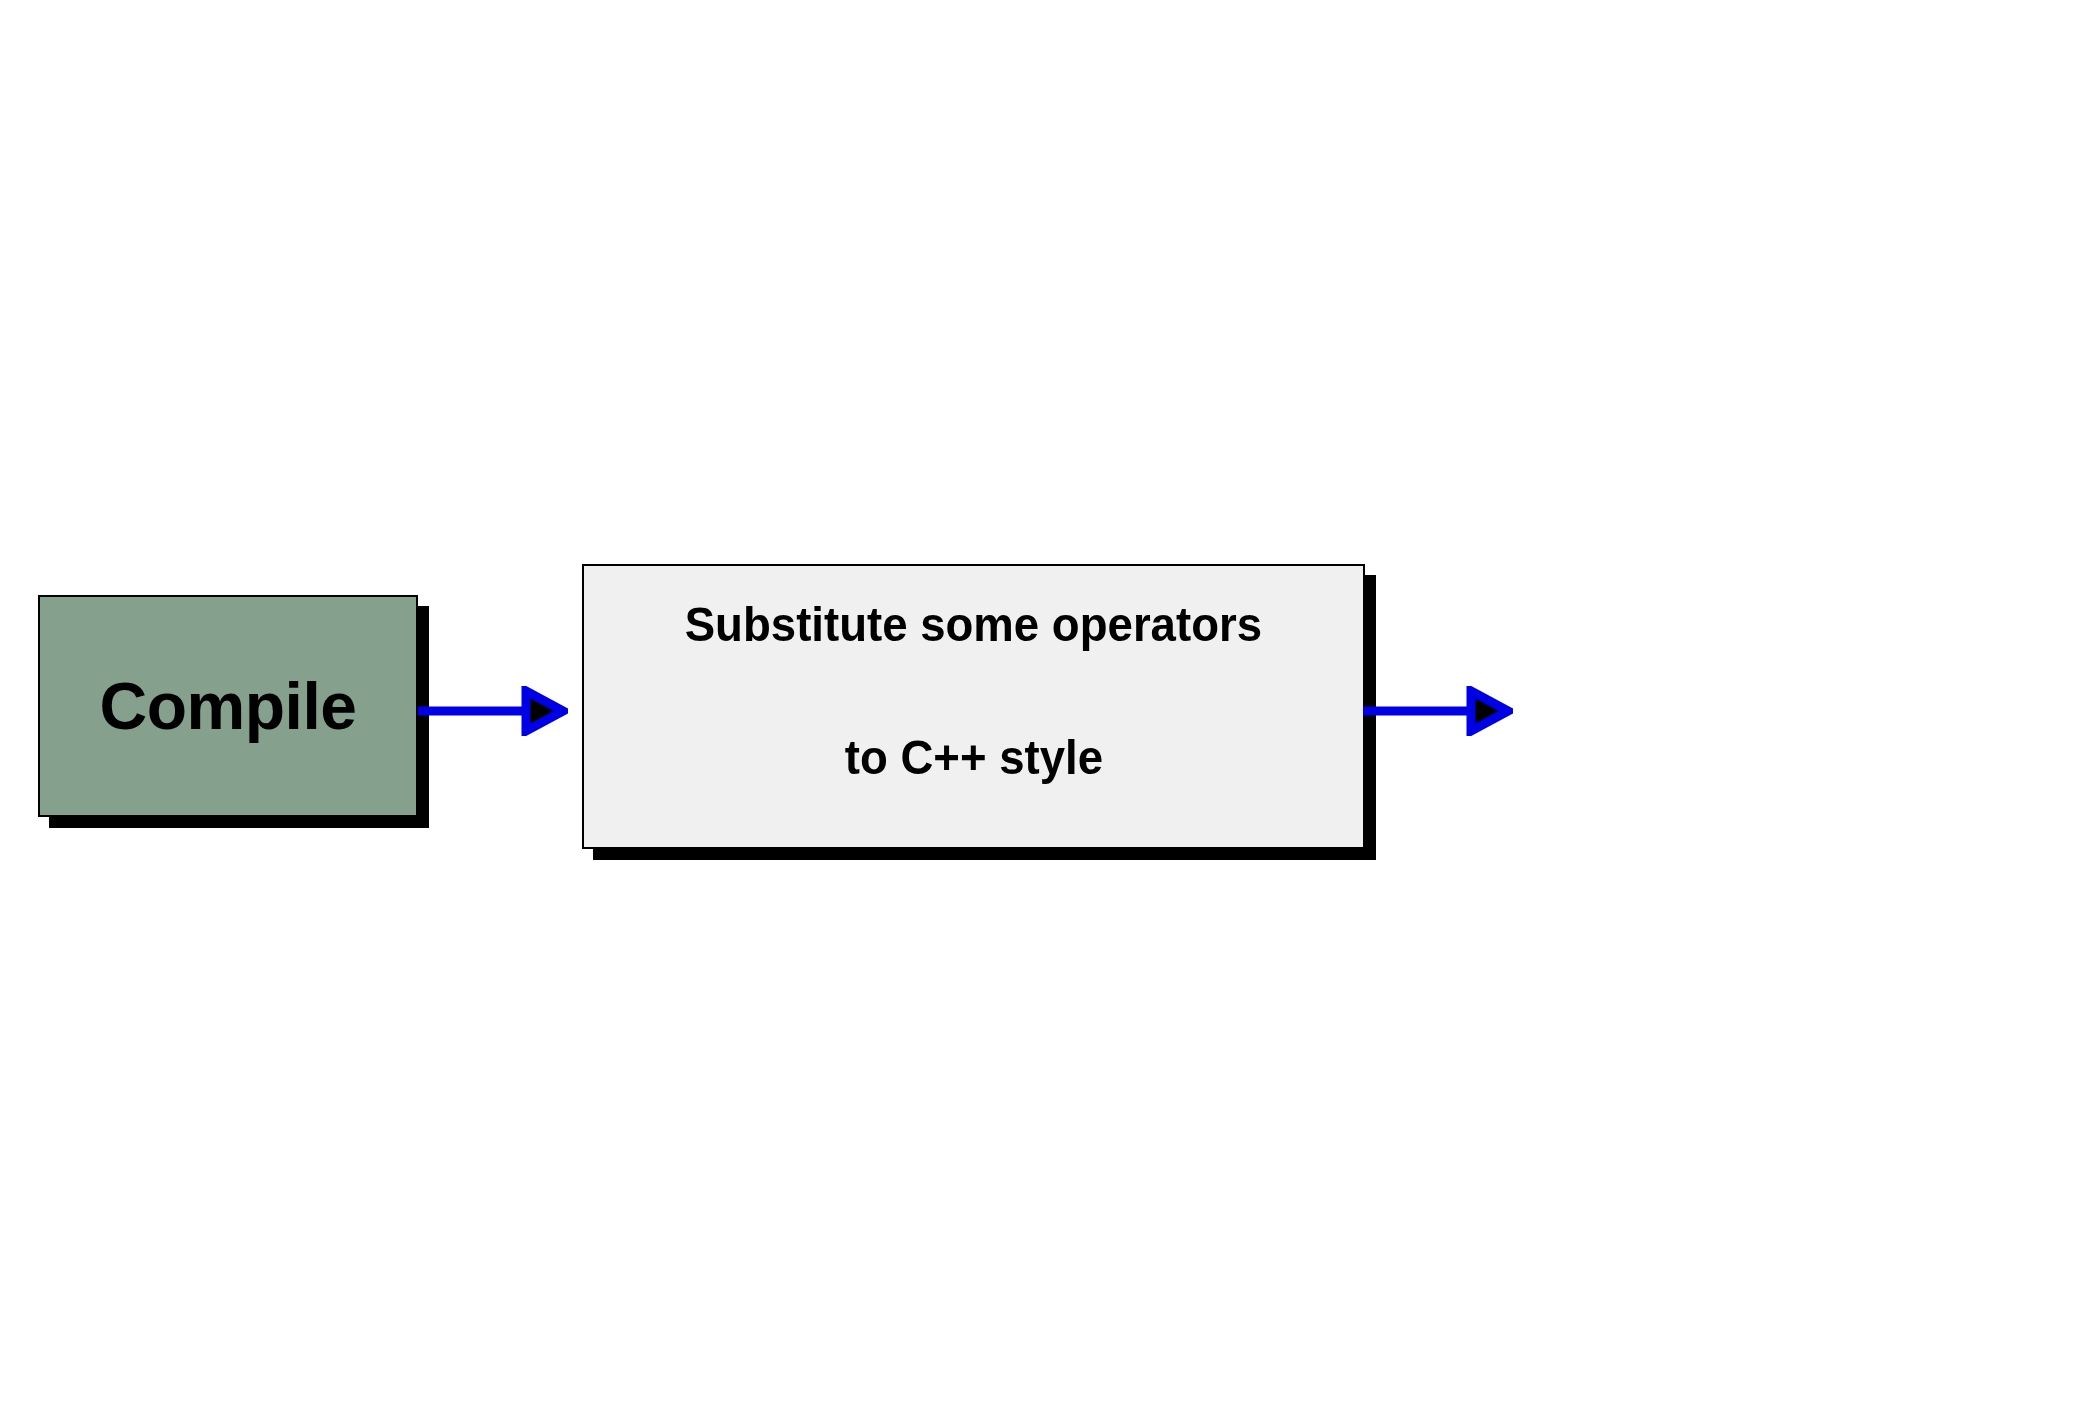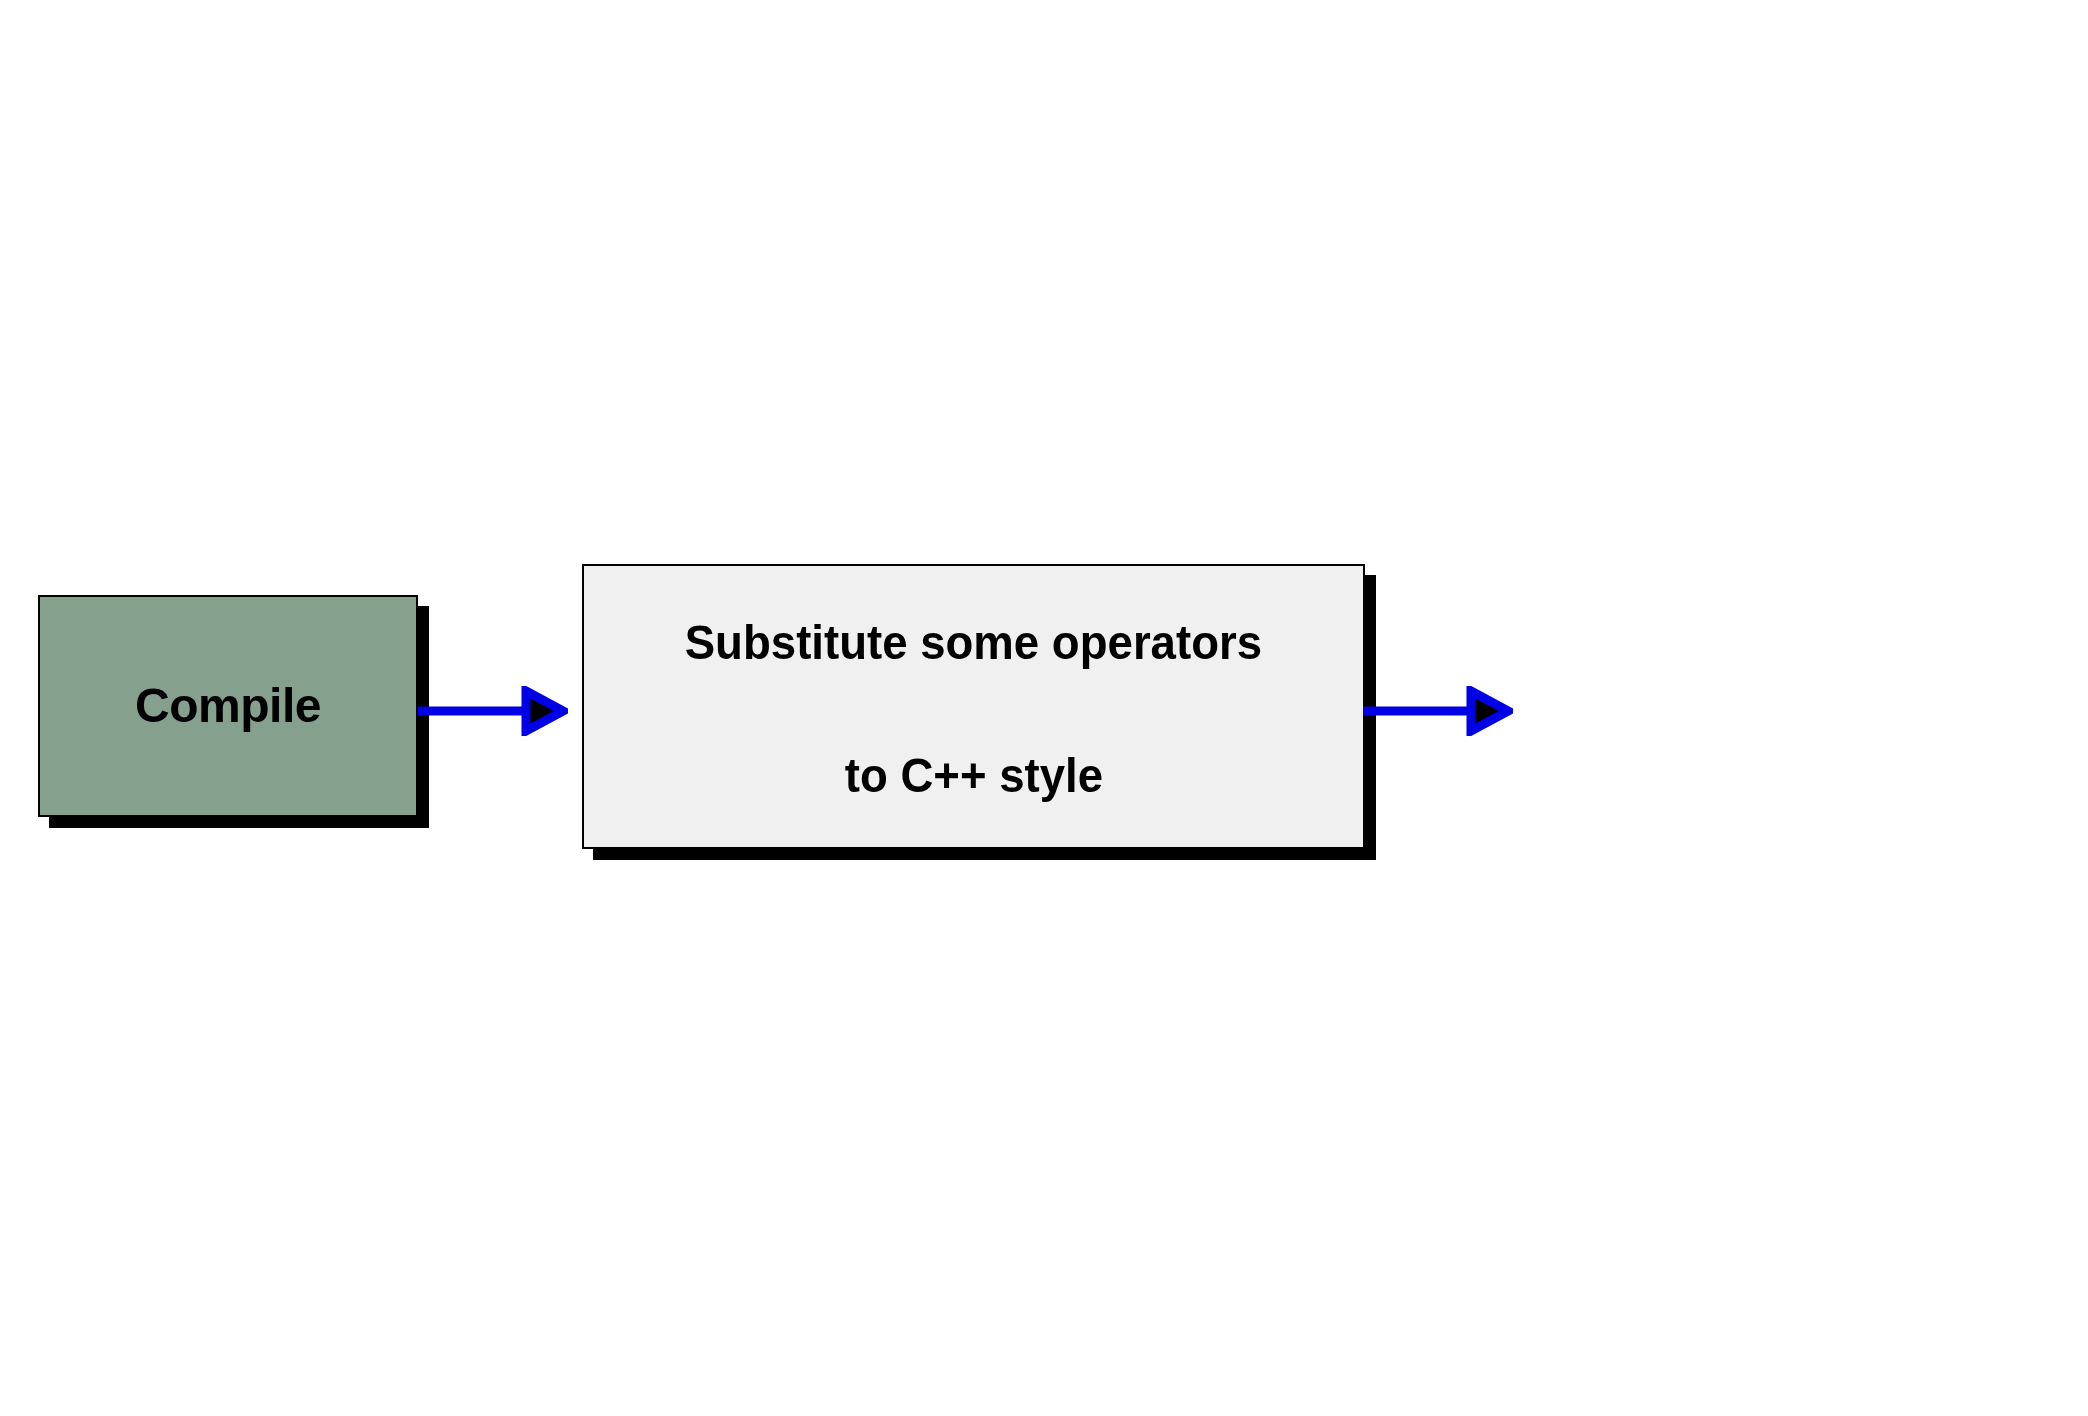--- a/index.html
+++ b/index.html
@@ -61,21 +61,21 @@
 
   #node-substitute {
     left: 582px;
     top: 564px;
     width: 783px;
     height: 285px;
   }
   #node-substitute .body {
     background: #f0f0f0;
     justify-content: flex-start;
-    padding-top: 52px;
+    padding-top: 34px;
   }
 
   #node-analyze {
     left: 1538px;
     top: 595px;
     width: 509px;
     height: 222px;
   }
   #node-analyze .body {
     background: #e0b482;
@@ -84,21 +84,21 @@
   
   .node-label {
     color: #000000;
     font-weight: bold;
     text-align: center;
     white-space: nowrap;
     line-height: 1;
     user-select: none;
   }
   .label-big {
-    font-size: 48px;
+    font-size: 66px;
     letter-spacing: -0.5px;
   }
   .label-mid {
     font-size: 49px;
     font-stretch: condensed;
     transform: scaleX(0.93);
   }
   #substitute-line1 {
     margin: 0 0 0 0;
   }

